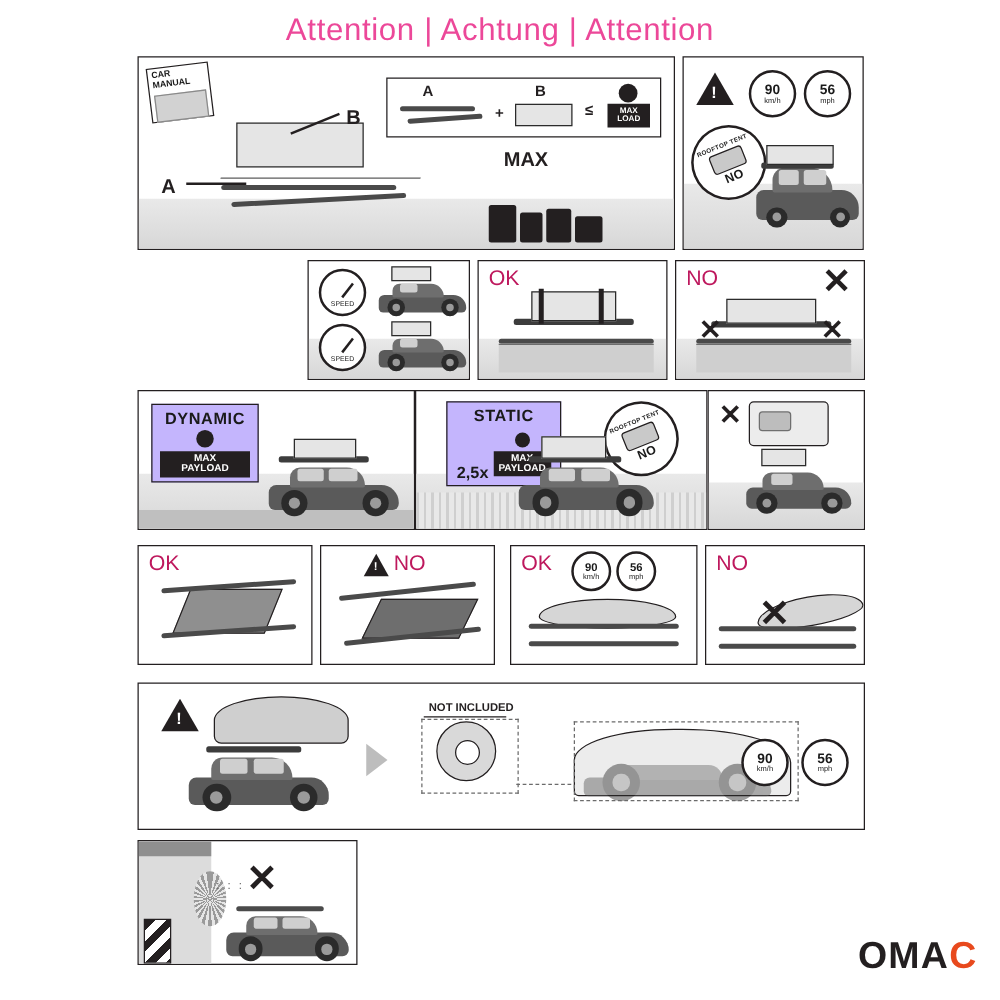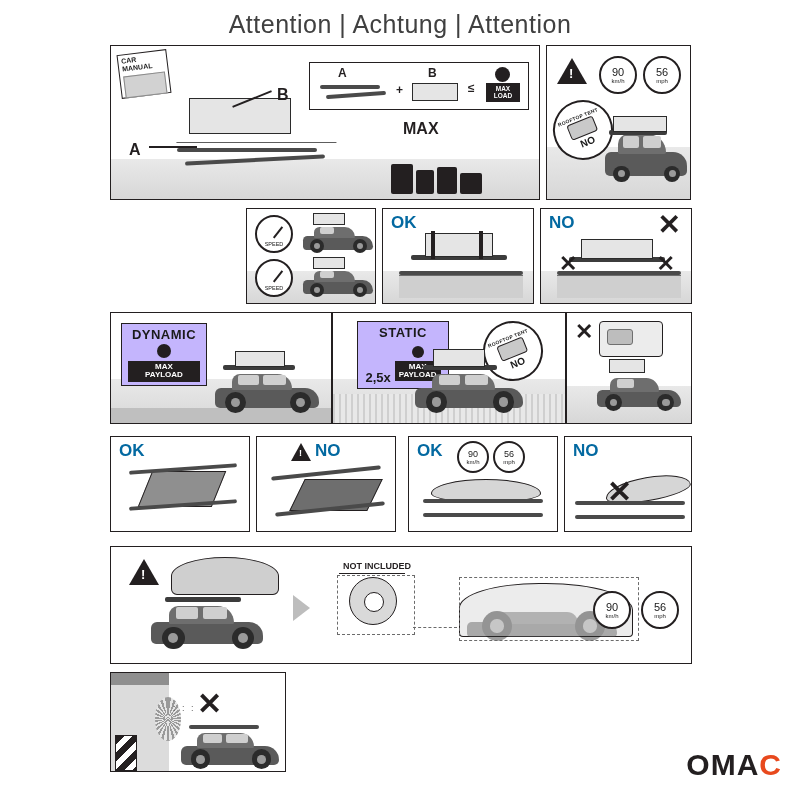--- a/index.html
+++ b/index.html
@@ -9,21 +9,21 @@
     font-family:"Liberation Sans",sans-serif;
     color:#1a1a1a;
     overflow:hidden;
     position:relative;
   }
   .sheet{position:absolute;left:0;top:0;width:800px;height:800px;}
 
   
   .title{
     position:absolute;left:0;top:10px;width:800px;
-    text-align:center;font-size:25px;letter-spacing:.5px;color:#404040;
+    text-align:center;font-size:25px;letter-spacing:.5px;color:#ec4899;
   }
 
   
   .panel{
     position:absolute;
     border:1.6px solid #231f20;
     box-sizing:border-box;
     background:#fff;
     overflow:hidden;
   }
@@ -75,21 +75,21 @@
     content:"";position:absolute;left:-8px;top:-8px;width:100%;height:100%;
     background:#bdbdbd;border:1.4px solid #2b2b2b;z-index:-1;
   }
 
   
   .speed{
     position:absolute;width:34px;height:34px;border:2px solid #231f20;border-radius:50%;
     background:#fff;text-align:center;line-height:1;
     display:flex;flex-direction:column;align-items:center;justify-content:center;
   }
-  .speed b{font-size:11px;font-weight:normal;}
+  .speed b{font-size:11px;font-weight:bold;}
   .speed i{font-size:6px;font-style:normal;}
 
   .warn{
     position:absolute;width:0;height:0;
     border-left:15px solid transparent;border-right:15px solid transparent;
     border-bottom:26px solid #231f20;
   }
   .warn:after{
     content:"!";position:absolute;left:-3px;top:9px;color:#fff;
     font-size:13px;font-weight:bold;line-height:1;
@@ -99,21 +99,21 @@
 
   .xmark{
     position:absolute;color:#231f20;font-weight:bold;line-height:1;
     font-family:"Liberation Sans",sans-serif;
   }
 
   .lbl{position:absolute;font-size:12px;font-weight:bold;color:#231f20;}
   .lbl.big{font-size:16px;}
   .lbl.xl{font-size:19px;}
 
-  .okno{position:absolute;font-size:17px;font-weight:bold;color:#0369a1;}
+  .okno{position:absolute;font-size:17px;font-weight:normal;color:#be185d;}
 
   
   .plate{
     position:absolute;border:1.6px solid #231f20;background:#c4b5fd;
     text-align:center;padding:3px 6px;box-sizing:border-box;
   }
   .plate .t1{font-size:13px;font-weight:bold;letter-spacing:.5px;}
   .plate .blk{
     margin:3px auto 0;background:#231f20;color:#fff;font-size:8px;font-weight:bold;
     padding:2px 4px;line-height:1.05;

